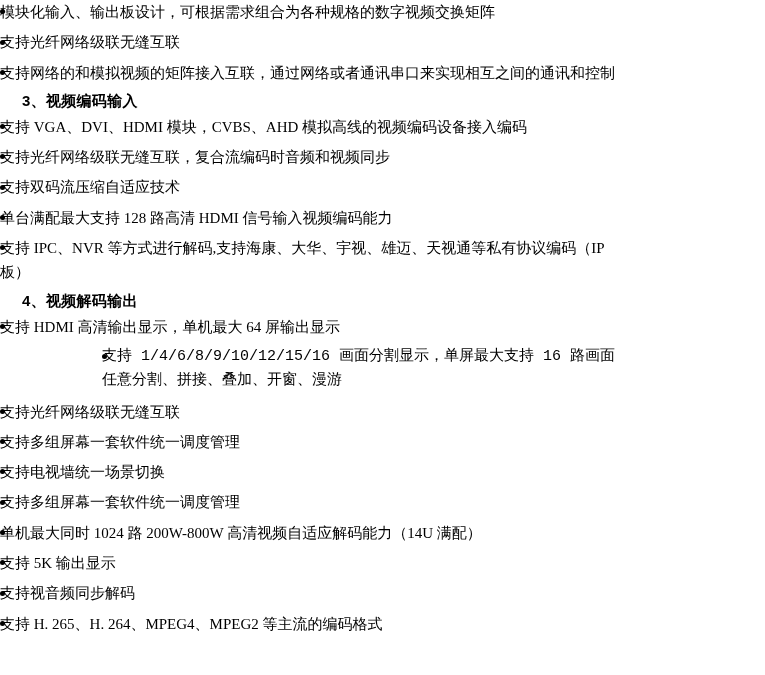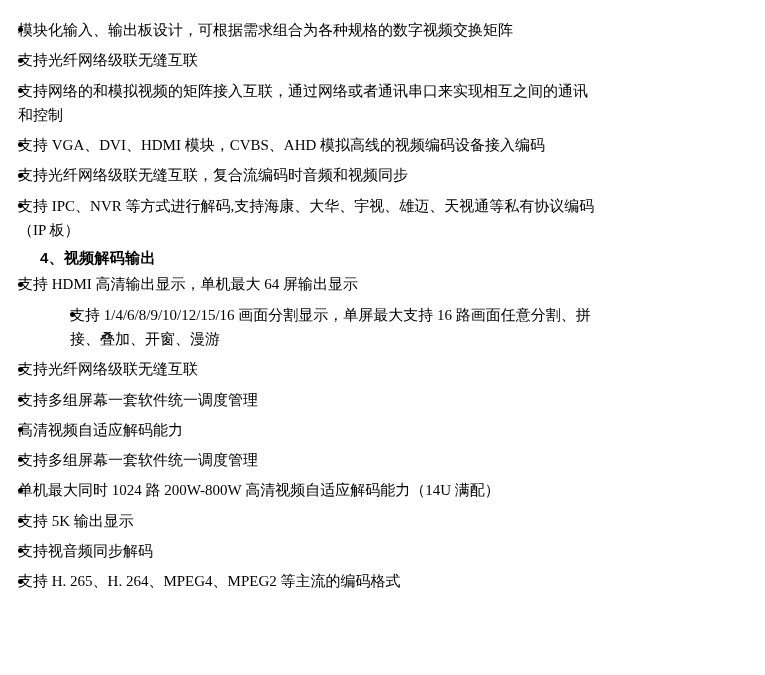--- a/index.html
+++ b/index.html
@@ -11,21 +11,21 @@
     width: 765px;
     height: 675px;
     font-family: "Liberation Serif", "DejaVu Serif", serif;
     color: #000000;
     overflow: hidden;
   }
   .page {
     position: relative;
     width: 616px;
     height: 675px;
-    padding: 18px;
+    padding: 0;
     box-sizing: border-box;
   }
   .section-head {
     font-family: "Liberation Sans", "DejaVu Sans", sans-serif;
     font-size: 15px;
     font-weight: bold;
     margin: 7px 0 4px 22px;
     letter-spacing: 0.3px;
   }
   ul.bullets {
@@ -77,53 +77,60 @@
         <span class="txt">模块化输入、输出板设计，可根据需求组合为各种规格的数字视频交换矩阵</span>
       </li>
     <li>
         <span class="txt">支持光纤网络级联无缝互联</span>
       </li>
     <li>
         <span class="txt">支持网络的和模拟视频的矩阵接入互联，通过网络或者通讯串口来实现相互之间的通讯和控制</span>
       </li>
   </ul>
 
+  <div class="section-head">3、视频编码输入</div>
 
   <ul class="bullets lvl1">
     <li>
         <span class="txt">支持 VGA、DVI、HDMI 模块，CVBS、AHD 模拟高线的视频编码设备接入编码</span>
       </li>
     <li>
         <span class="txt">支持光纤网络级联无缝互联，复合流编码时音频和视频同步</span>
+      </li>
+    <li>
+        <span class="txt">支持双码流压缩自适应技术</span>
+      </li>
+    <li>
+        <span class="txt">单台满配最大支持 128 路高清 HDMI 信号输入视频编码能力</span>
       </li>
     <li>
         <span class="txt">支持 IPC、NVR 等方式进行解码,支持海康、大华、宇视、雄迈、天视通等私有协议编码（IP 板）</span>
       </li>
   </ul>
 
   <div class="section-head">4、视频解码输出</div>
 
   <ul class="bullets lvl1">
     <li>
         <span class="txt">支持 HDMI 高清输出显示，单机最大 64 屏输出显示</span>
       </li>
-    <li style="margin-left:52px;">
+    <li style="margin-left:102px;font-family:Liberation Mono, monospace;">
         <span class="txt nowrap-hang" style="margin-left:0;text-indent:0;">支持 1/4/6/8/9/10/12/15/16 画面分割显示，单屏最大支持 16 路画面任意分割、拼接、叠加、开窗、漫游</span>
       </li>
   </ul>
 
   <ul class="bullets lvl2">
     <li>
         <span class="txt">支持光纤网络级联无缝互联</span>
       </li>
     <li>
         <span class="txt">支持多组屏幕一套软件统一调度管理</span>
       </li>
     <li>
-        <span class="txt">高清视频自适应解码能力</span>
+        <span class="txt">支持电视墙统一场景切换</span>
       </li>
     <li>
         <span class="txt">支持多组屏幕一套软件统一调度管理</span>
       </li>
     <li>
         <span class="txt">单机最大同时 1024 路 200W-800W 高清视频自适应解码能力（14U 满配）</span>
       </li>
     <li>
         <span class="txt"> 支持 5K 输出显示</span>
       </li>

